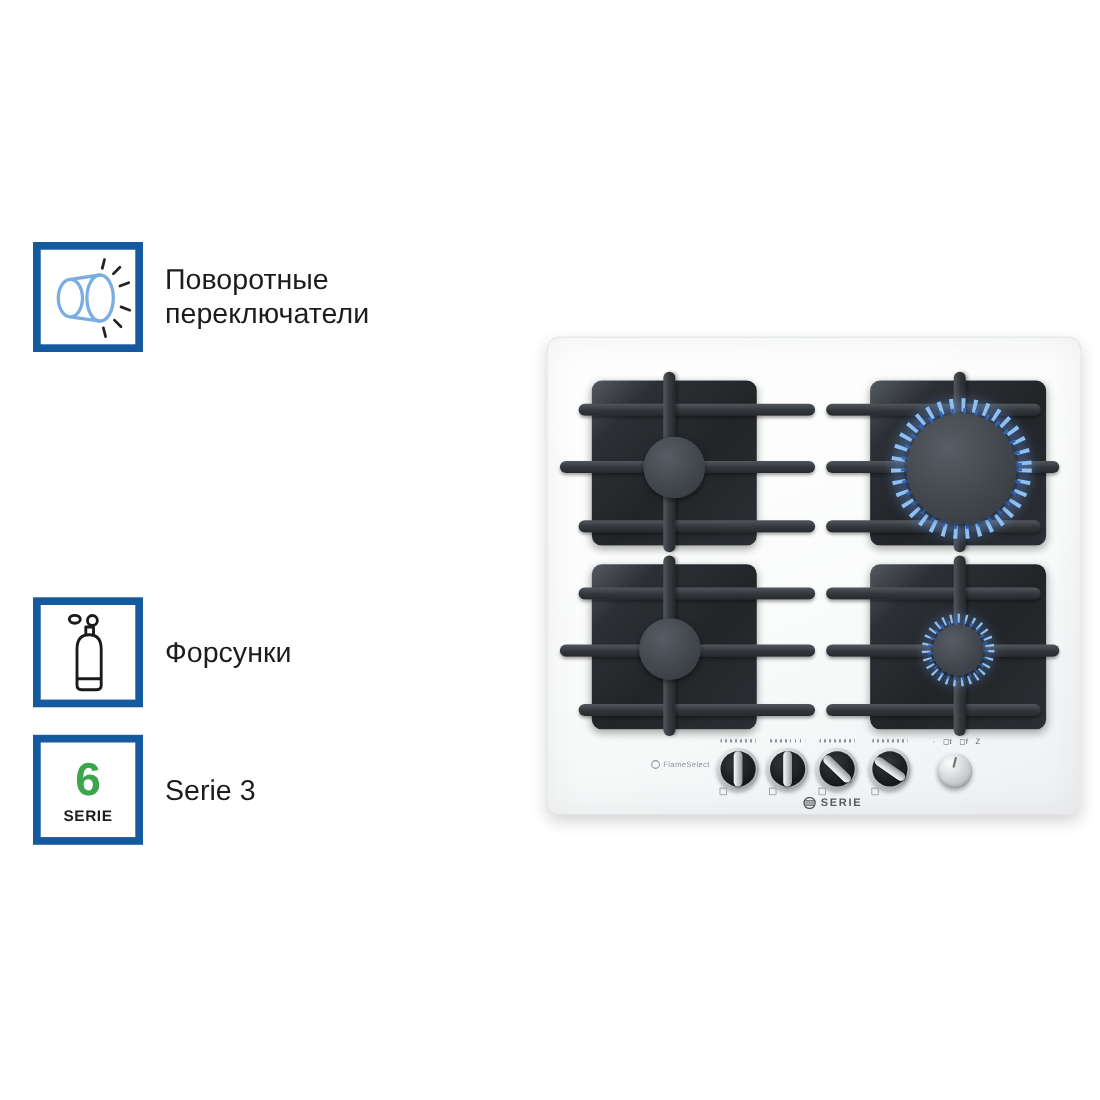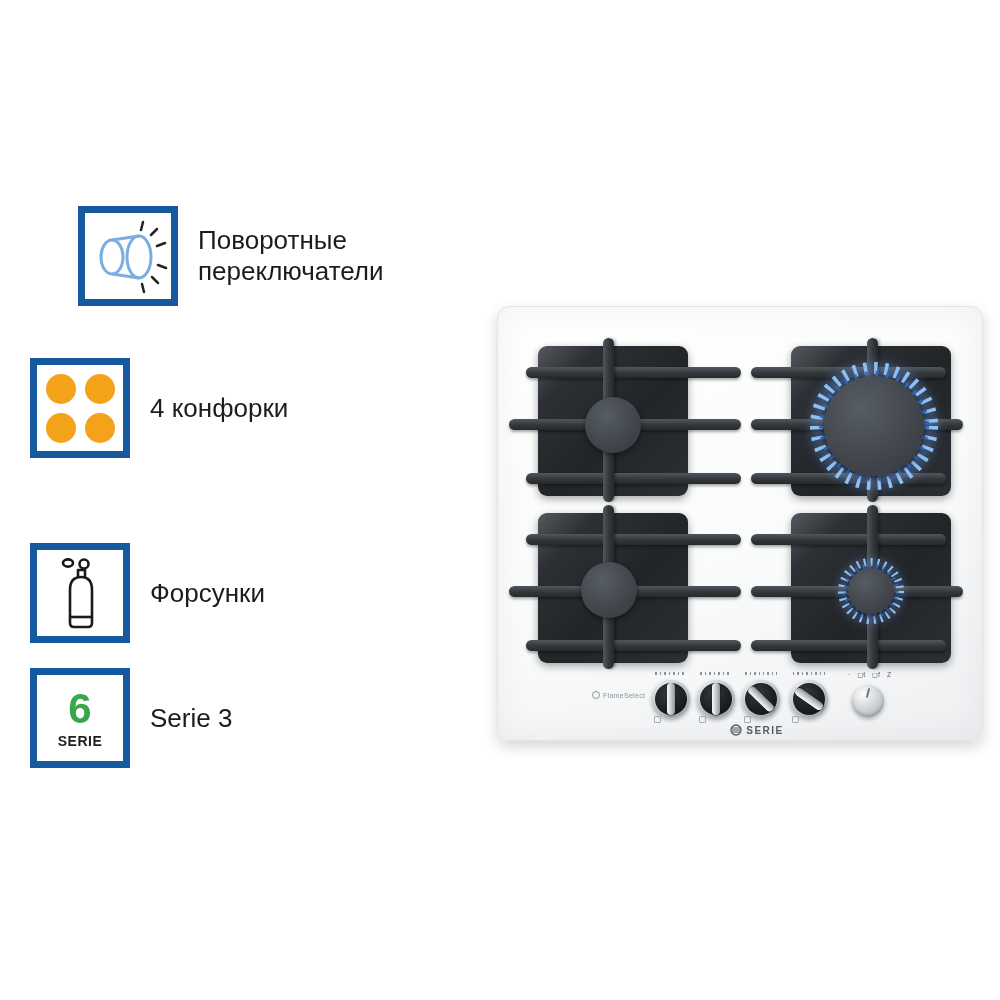--- a/index.html
+++ b/index.html
@@ -2,21 +2,21 @@
 <html><head>
 <meta charset="utf-8">
 <style>
   * { margin:0; padding:0; box-sizing:border-box; }
   html,body { width:1000px; height:1000px; background:#ffffff;
               font-family:"Liberation Sans","DejaVu Sans",sans-serif; }
   .stage { position:relative; width:1000px; height:1000px; background:#ffffff; overflow:hidden; }
 
   
   .feature-row { position:absolute; left:30px; height:100px; display:flex; align-items:center; }
-  .fr1 { top:206px;margin-left:48px; } .fr2 { top:358px; } .fr3 { top:543px; } .fr4 { top:668px; }
+  .fr1 { top:220px; } .fr2 { top:358px; } .fr3 { top:543px; } .fr4 { top:668px; }
   .ficon-box { width:100px; height:100px; border:7px solid #15599e; background:#ffffff;
                display:flex; align-items:center; justify-content:center; flex:none; }
   .flabel { margin-left:20px; font-size:26px; line-height:31px; color:#1c1c1c; max-width:230px; }
 
   .dots-grid { display:grid; grid-template-columns:30px 30px; grid-template-rows:30px 30px; gap:9px; }
   .dot { width:30px; height:30px; border-radius:50%; background:#f5a21b; }
 
   .serie-badge { display:flex; flex-direction:column; align-items:center; }
   .serie-num { font-size:42px; font-weight:bold; color:#3ba64b; line-height:1; }
   .serie-word { font-size:14px; font-weight:bold; color:#1d1d1d; letter-spacing:.5px; margin-top:3px; }
@@ -105,31 +105,20 @@
           <path d="M72 33 L80 30"></path>
           <path d="M73 52 L81 55"></path>
           <path d="M67 64 L73 70"></path>
           <path d="M57 71 L59 79"></path>
         </g>
       </svg>
     </div>
     <div class="flabel">Поворотные переключатели</div>
   </div>
 
-  <div class="feature-row fr2">
-    <div class="ficon-box">
-      <div class="dots-grid">
-        <div class="dot"></div>
-        <div class="dot"></div>
-        <div class="dot"></div>
-        <div class="dot"></div>
-      </div>
-    </div>
-    <div class="flabel">4 конфорки</div>
-  </div>
 
   <div class="feature-row fr3">
     <div class="ficon-box">
       <svg width="86" height="86" viewBox="0 0 86 86">
         <g fill="none" stroke="#1a1a1a" stroke-width="2.6" stroke-linejoin="round">
           <path d="M33 40 Q33 27 44 27 Q55 27 55 40 L55 73 Q55 77 51 77 L37 77 Q33 77 33 73 Z"></path>
           <path d="M33 67 L55 67"></path>
           <path d="M41 27 L41 20 L48 20 L48 27"></path>
           <circle cx="47" cy="14" r="4.5"></circle>
           <ellipse cx="31" cy="13" rx="5" ry="3.6"></ellipse>

